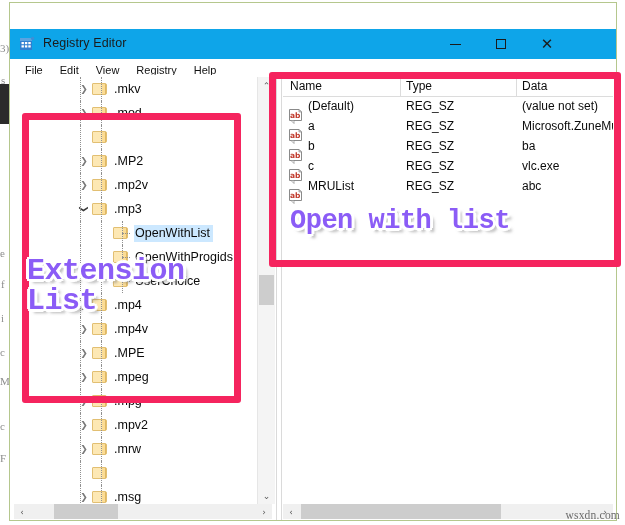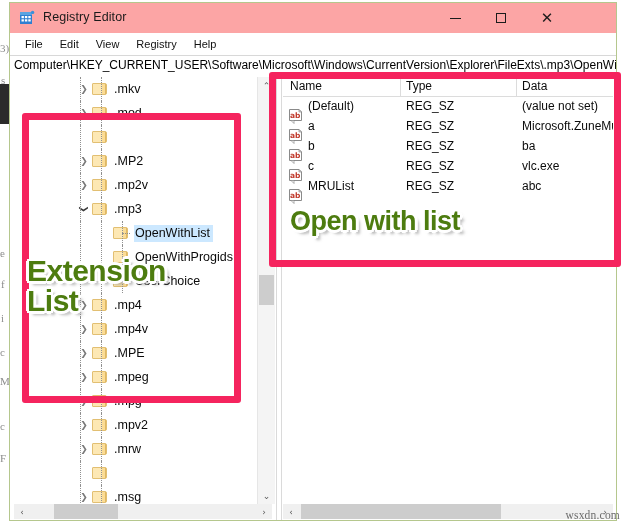--- a/index.html
+++ b/index.html
@@ -54,21 +54,22 @@
     height: 519px;
     background: #ffffff;
     border: 1px solid #b5c78d;
     box-sizing: border-box;
   }
 
   
   #titlebar {
     position: relative;
     height: 30px;
-    background: #fca5a5;
+    background: #0ea5e9;
+    margin-top: 26px;
   }
   #app-icon {
     position: absolute;
     left: 9px;
     top: 7px;
     width: 16px;
     height: 16px;
   }
   #title-text {
     position: absolute;
@@ -436,23 +437,23 @@
     height: 290px;
   }
   #anno-box-right {
     left: 269px;
     top: 72px;
     width: 352px;
     height: 195px;
   }
   .anno-text {
     position: absolute;
-    font-family: Liberation Sans, sans-serif;
+    font-family: Liberation Mono, monospace;
     font-weight: bold;
-    color: #4d7c0f;
+    color: #8b5cf6;
     letter-spacing: -0.5px;
     line-height: 1.0;
     text-shadow:
       -2px 0 #ffffff, 2px 0 #ffffff, 0 -2px #ffffff, 0 2px #ffffff,
       -2px -2px #ffffff, 2px -2px #ffffff, -2px 2px #ffffff, 2px 2px #ffffff,
       -3px 0 #ffffff, 3px 0 #ffffff, 0 -3px #ffffff, 0 3px #ffffff,
       4px 4px 3px rgba(120,120,120,0.55);
     pointer-events: none;
     white-space: pre;
   }

